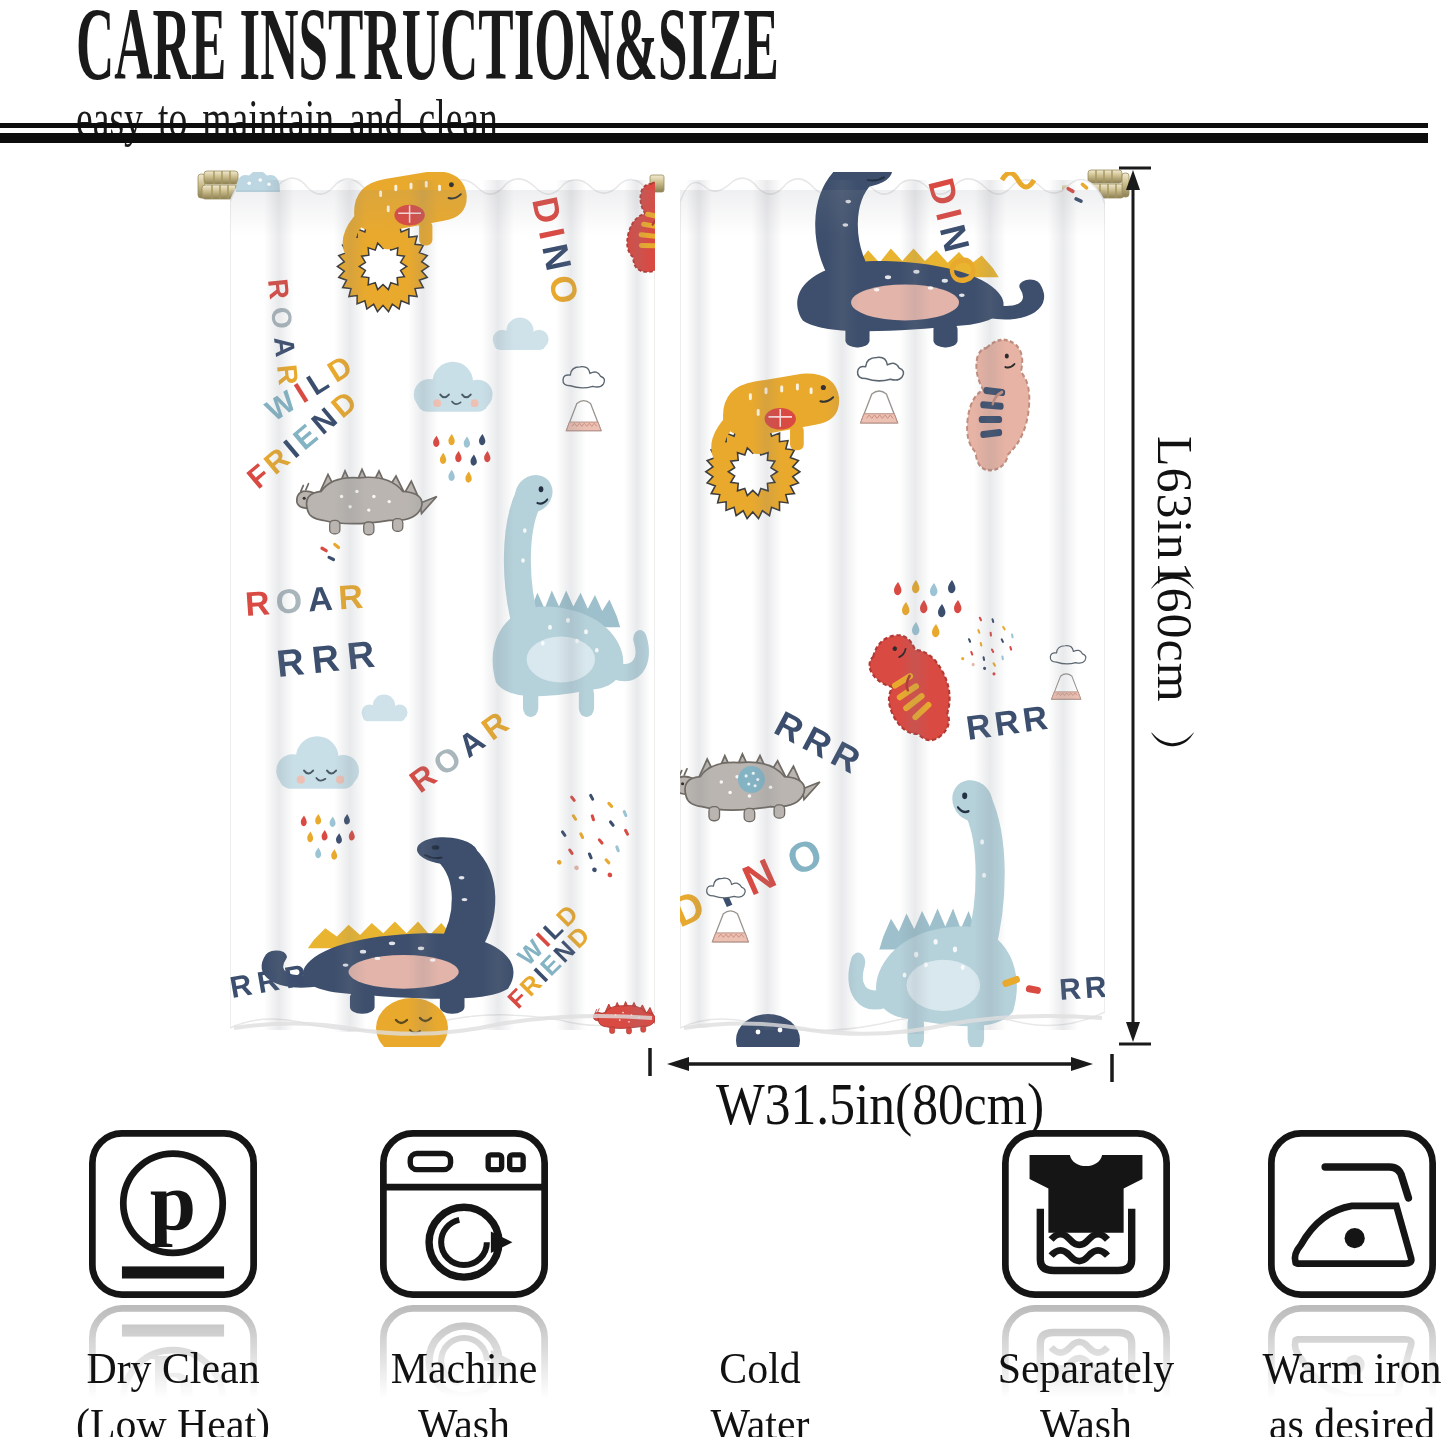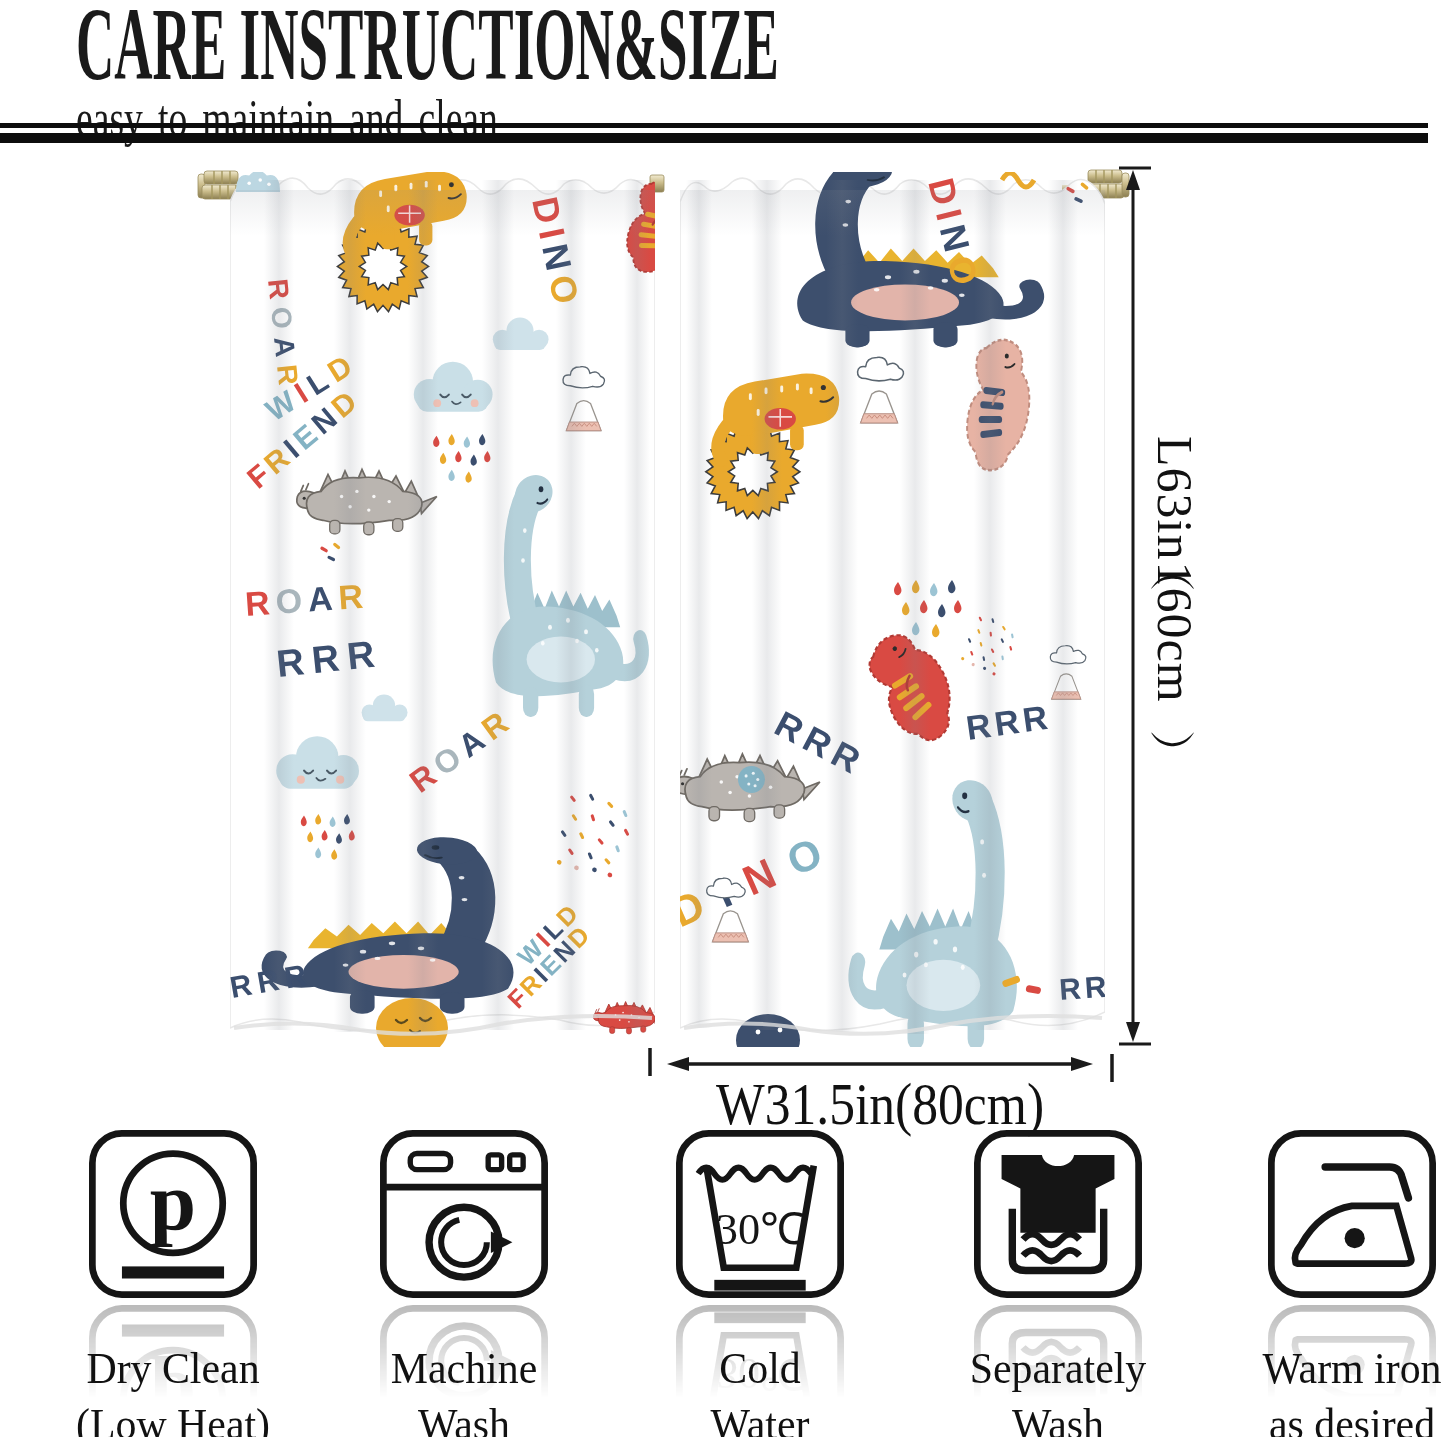--- a/index.html
+++ b/index.html
@@ -397,34 +397,25 @@
       <circle cx="64" cy="85" r="26" stroke-width="5.5"></circle>
       <circle cx="64" cy="85" r="17" stroke-width="4.5" stroke-dasharray="76 31"></circle>
       <polygon class="fillink" points="84,77 100,85 84,93"></polygon>
     </svg>
   </div>
   <div class="care-line l1">Machine</div>
   <div class="care-line l2">Wash</div>
 </div>
 
 <div class="care-item" style="left:650px">
-  <div class="icon-wrap">
-    <svg class="cicon" width="172" height="172" viewBox="0 0 128 128">
-      <rect x="4" y="4" width="120" height="120" rx="22"></rect>
-      <path d="M18,34 q6,-9 12,0 q6,9 12,0 q6,-9 12,0 q6,9 12,0 q6,-9 12,0 q6,9 12,0 q6,-9 12,0" stroke-width="4.5"></path>
-      <path d="M24,28 L37,104 L91,104 L104,28" stroke-width="5"></path>
-      <text x="64" y="86" font-size="33" text-anchor="middle">30℃</text>
-      <rect class="fillink" x="30" y="113" width="68" height="8"></rect>
-    </svg>
-  </div>
   <div class="care-line l1">Cold</div>
   <div class="care-line l2">Water</div>
 </div>
 
-<div class="care-item" style="left:948px">
+<div class="care-item" style="left:976px">
   <div class="icon-wrap">
     <svg class="cicon" width="172" height="172" viewBox="0 0 128 128">
       <rect x="4" y="4" width="120" height="120" rx="22"></rect>
       <path class="fillink" d="M22,20 L52,20 C54,31 74,31 76,20 L106,20 L106,38 L92,45 L92,78 L36,78 L36,45 L22,38 Z"></path>
       <path d="M30,60 L30,98 Q30,106 40,106 L88,106 Q98,106 98,98 L98,60" stroke-width="5.5"></path>
       <path d="M38,83 q7,-8 14,0 q7,8 14,0 q7,-8 14,0" stroke-width="5"></path>
       <path d="M38,95 q7,-8 14,0 q7,8 14,0 q7,-8 14,0" stroke-width="5"></path>
     </svg>
   </div>
   <div class="care-line l1">Separately</div>

